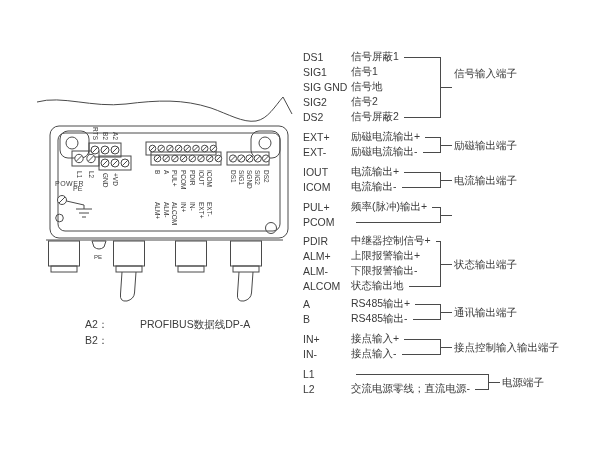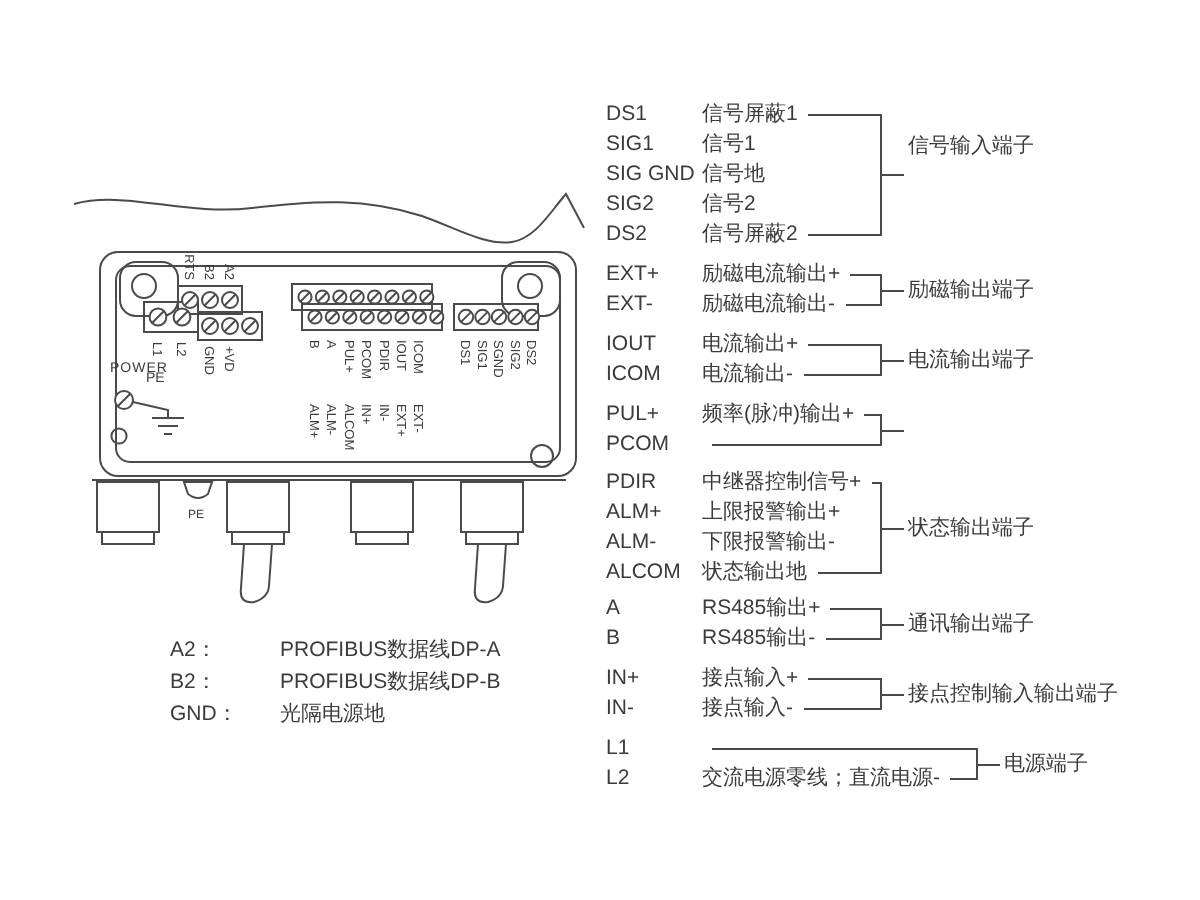--- a/index.html
+++ b/index.html
@@ -311,19 +311,14 @@
     </div>
   </div>
 
 <div id="legend">
     <div class="lrow">
       <span class="lcode">A2：</span>
       <span class="ldesc">PROFIBUS数据线DP-A</span>
     </div>
     <div class="lrow">
       <span class="lcode">B2：</span>
-      <span class="ldesc">PROFIBUS数据线DP-B</span>
-    </div>
-    <div class="lrow">
-      <span class="lcode">GND：</span>
-      <span class="ldesc">光隔电源地</span>
     </div>
   </div>
 
 </body></html>

